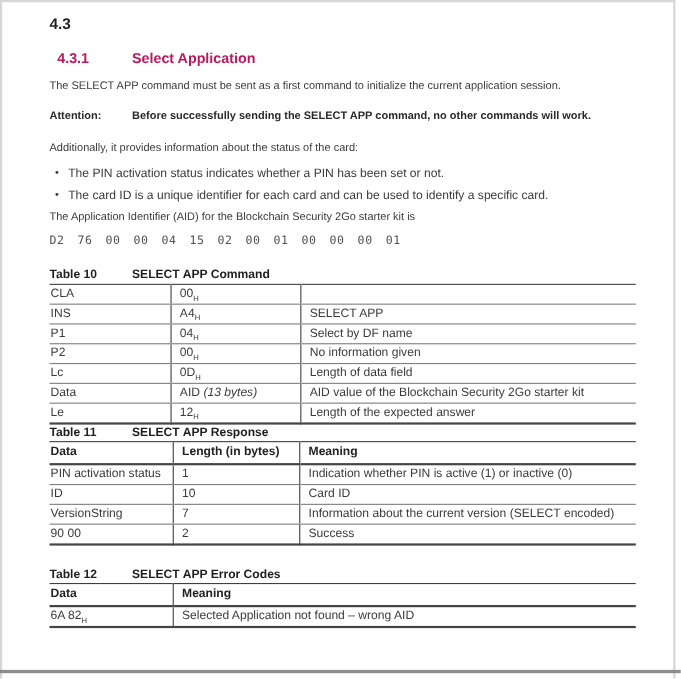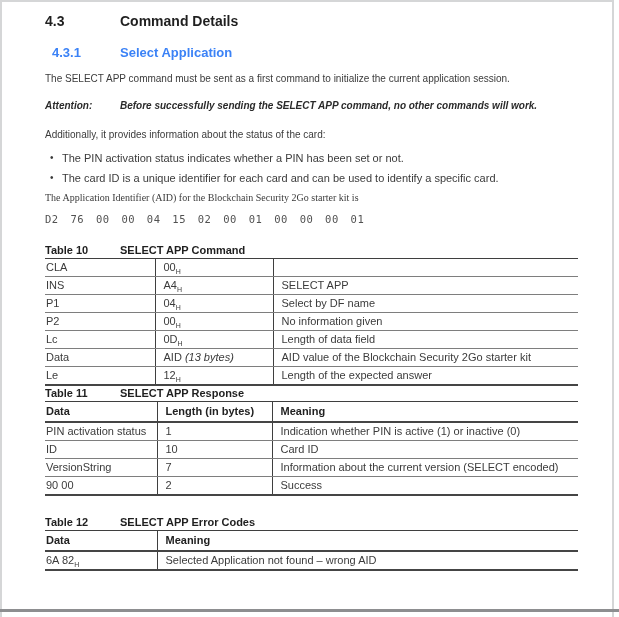--- a/index.html
+++ b/index.html
@@ -12,35 +12,35 @@
     position:absolute; left:0; top:0; width:614px; height:617px;
     border:2px solid #d5d6d7; border-bottom:none; pointer-events:none;
   }
   .bottom-bar {
     position:absolute; left:0; bottom:5px; width:619px; height:3px; background:#8d8e90;
   }
   .content { position:absolute; left:45px; top:13px; width:533px; }
 
   .h1 { display:flex; font-size:14px; line-height:16px; font-weight:bold; color:#1f1f1f; }
   .h1 .num { width:75px; }
-  .h2 { display:flex; margin-top:16px; font-size:13px; line-height:15px; font-weight:bold; color:#3b82f6; }
+  .h2 { display:flex; margin-top:16px; font-size:13px; line-height:15px; font-weight:bold; color:#be185d; }
   .h2 .num { width:68px; margin-left:7px; }
 
   .body-text { font-size:10px; line-height:14px; }
   .intro { margin-top:12px; }
-  .attention { display:flex; margin-top:13px; font-weight:bold; font-style:italic; color:#2a2a2a; }
+  .attention { display:flex; margin-top:13px; font-weight:bold; color:#2a2a2a; }
   .attention .lbl { width:75px; flex:none; }
   .status-info { margin-top:15px; }
 
   .bullets { margin-top:9px; }
   .bullet { display:flex; margin-top:0; line-height:14px; font-size:11px; }
   .bullet + .bullet { margin-top:6px; }
   .bullet .dot { width:12px; margin-left:5px; flex:none; font-size:10px; }
 
-  .aid-intro { margin-top:6px;font-family:Liberation Serif, serif; }
+  .aid-intro { margin-top:6px; }
   .aid-value {
     margin-top:8px; font-family:"DejaVu Sans Mono", monospace;
     font-size:10.5px; line-height:13px; color:#515151;
     letter-spacing:0.5px; word-spacing:5px;
   }
 
   .tcap { display:flex; font-size:11px; line-height:14px; font-weight:bold; color:#1f1f1f; margin-bottom:1px; }
   .tcap .cap-label { width:75px; flex:none; }
   .tcap.t10 { margin-top:17px; }
   .tcap.t11 { }
@@ -69,21 +69,20 @@
 </head>
 <body>
 
 <div class="page">
   <div class="frame-border"></div>
 
   <div class="content">
 
     <div class="h1">
       <span class="num">4.3</span>
-      <span>Command Details</span>
     </div>
 
     <div class="h2">
       <span class="num">4.3.1</span>
       <span>Select Application</span>
     </div>
 
     <p class="body-text intro">The SELECT APP command must be sent as a first command to initialize the current application session.</p>
 
     <div class="body-text attention">

